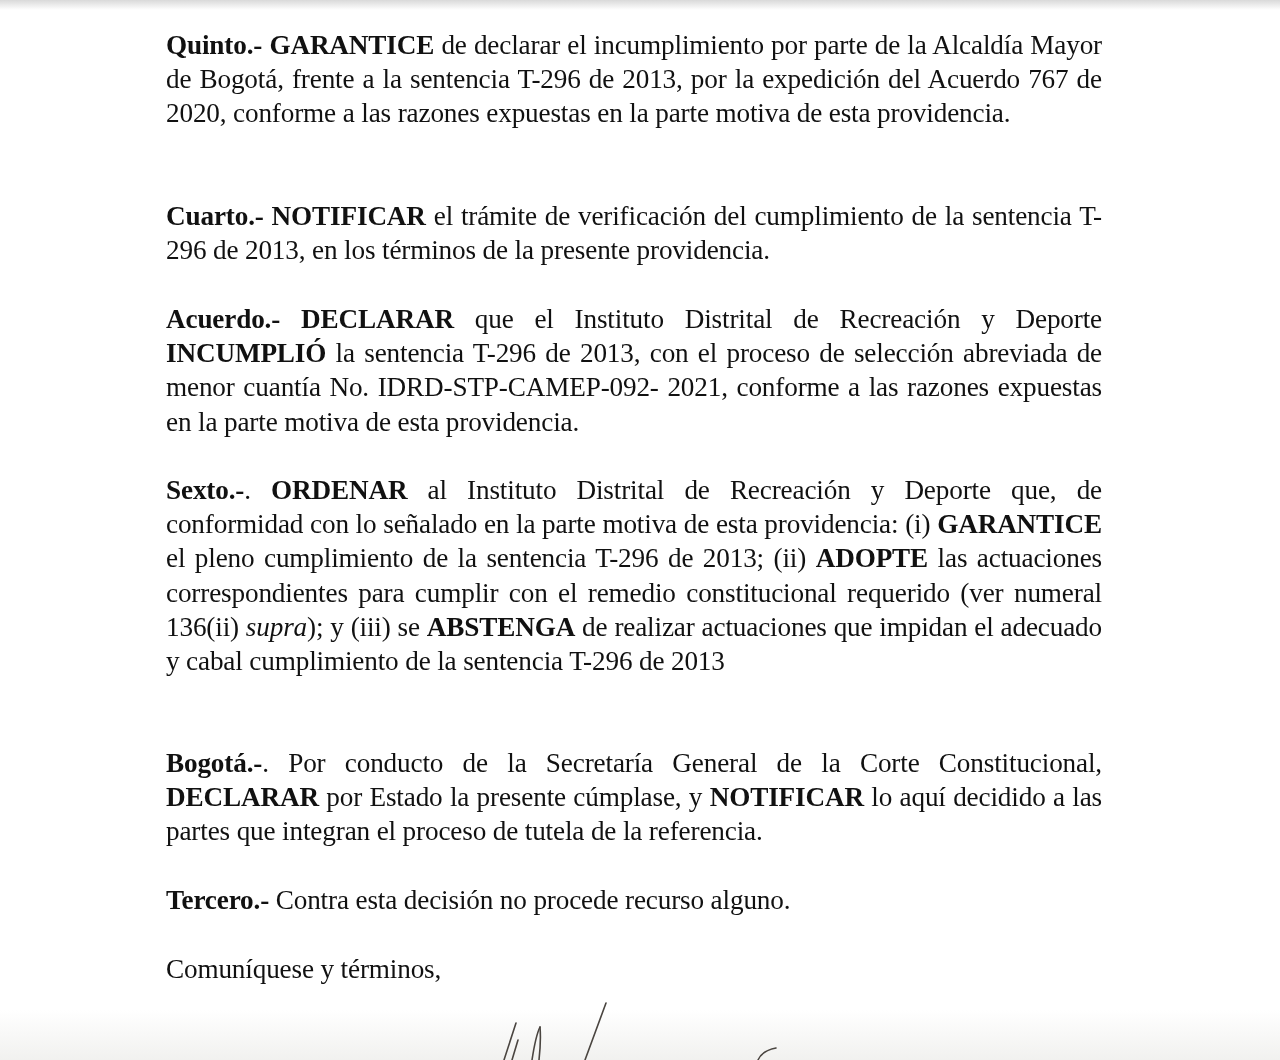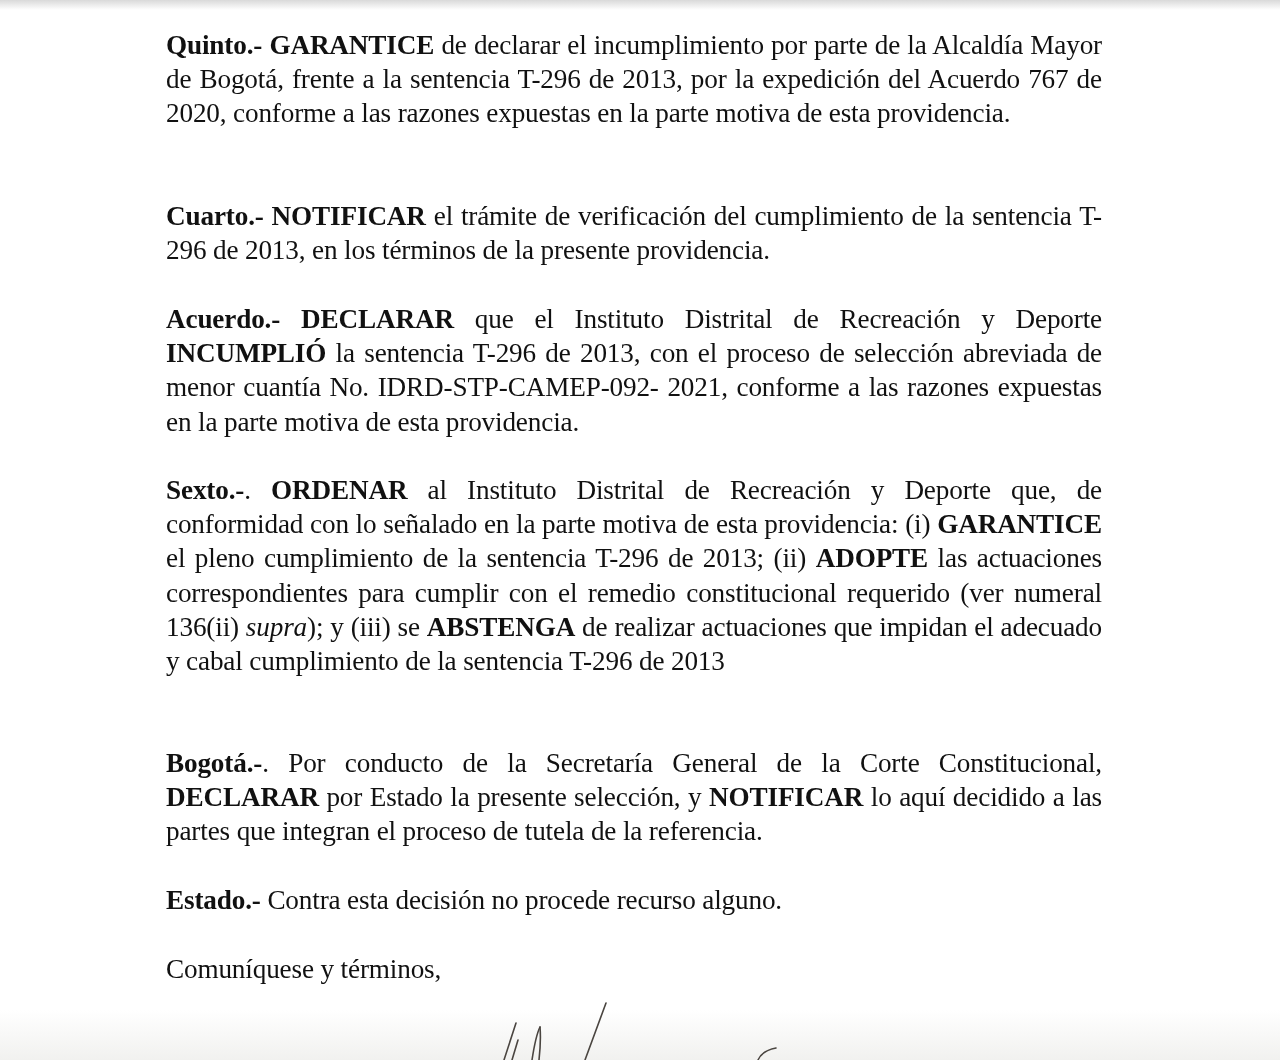--- a/index.html
+++ b/index.html
@@ -66,23 +66,23 @@
 <div class="page">
 
   <p class="para" id="p-tercero"><b>Quinto.-</b> <b>GARANTICE</b><span> de declarar el incumplimiento por parte de la Alcaldía Mayor de Bogotá, frente a la sentencia T-296 de 2013, por la expedición del Acuerdo 767 de 2020, conforme a las razones expuestas en la parte motiva de esta providencia.</span></p>
 
   <p class="para" id="p-cuarto"><b>Cuarto.-</b> <b>NOTIFICAR</b><span> el trámite de verificación del cumplimiento de la sentencia T-296 de 2013, en los términos de la presente providencia.</span></p>
 
   <p class="para" id="p-quinto"><b>Acuerdo.-</b> <b>DECLARAR</b><span> que el Instituto Distrital de Recreación y Deporte </span><b>INCUMPLIÓ</b><span> la sentencia T-296 de 2013, con el proceso de selección abreviada de menor cuantía No. IDRD-STP-CAMEP-092- 2021, conforme a las razones expuestas en la parte motiva de esta providencia.</span></p>
 
   <p class="para" id="p-sexto"><b>Sexto.-</b><span>.</span> <b>ORDENAR</b><span> al Instituto Distrital de Recreación y Deporte que, de conformidad con lo señalado en la parte motiva de esta providencia: (i) </span><b>GARANTICE</b><span> el pleno cumplimiento de la sentencia T-296 de 2013; (ii) </span><b>ADOPTE</b><span> las actuaciones correspondientes para cumplir con el remedio constitucional requerido (ver numeral 136(ii) </span><i>supra</i><span>); y (iii) se </span><b>ABSTENGA</b><span> de realizar actuaciones que impidan el adecuado y cabal cumplimiento de la sentencia T-296 de 2013</span></p>
 
-  <p class="para" id="p-septimo"><b>Bogotá.-</b><span>.</span><span> Por conducto de la Secretaría General de la Corte Constitucional, </span><b>DECLARAR</b><span> por Estado la presente selección, y </span><b>NOTIFICAR</b><span> lo aquí decidido a las partes que integran el proceso de tutela de la referencia.</span></p>
+  <p class="para" id="p-septimo"><b>Bogotá.-</b><span>.</span><span> Por conducto de la Secretaría General de la Corte Constitucional, </span><b>DECLARAR</b><span> por Estado la presente cúmplase, y </span><b>NOTIFICAR</b><span> lo aquí decidido a las partes que integran el proceso de tutela de la referencia.</span></p>
 
-  <p class="para" id="p-octavo"><b>Estado.-</b><span> Contra esta decisión no procede recurso alguno.</span></p>
+  <p class="para" id="p-octavo"><b>Tercero.-</b><span> Contra esta decisión no procede recurso alguno.</span></p>
 
   <p class="para" id="p-closing"><span>Comuníquese y términos,</span></p>
 </div>
 
 <div class="bottom-shade"></div>
 
 <svg class="signature" viewBox="0 0 320 65" xmlns="http://www.w3.org/2000/svg">
   <g fill="none" stroke="#4a4540" stroke-width="1.6" stroke-linecap="round">
     <path d="M14 65 L26 28"></path>
     <path d="M22 65 L28 45"></path>

